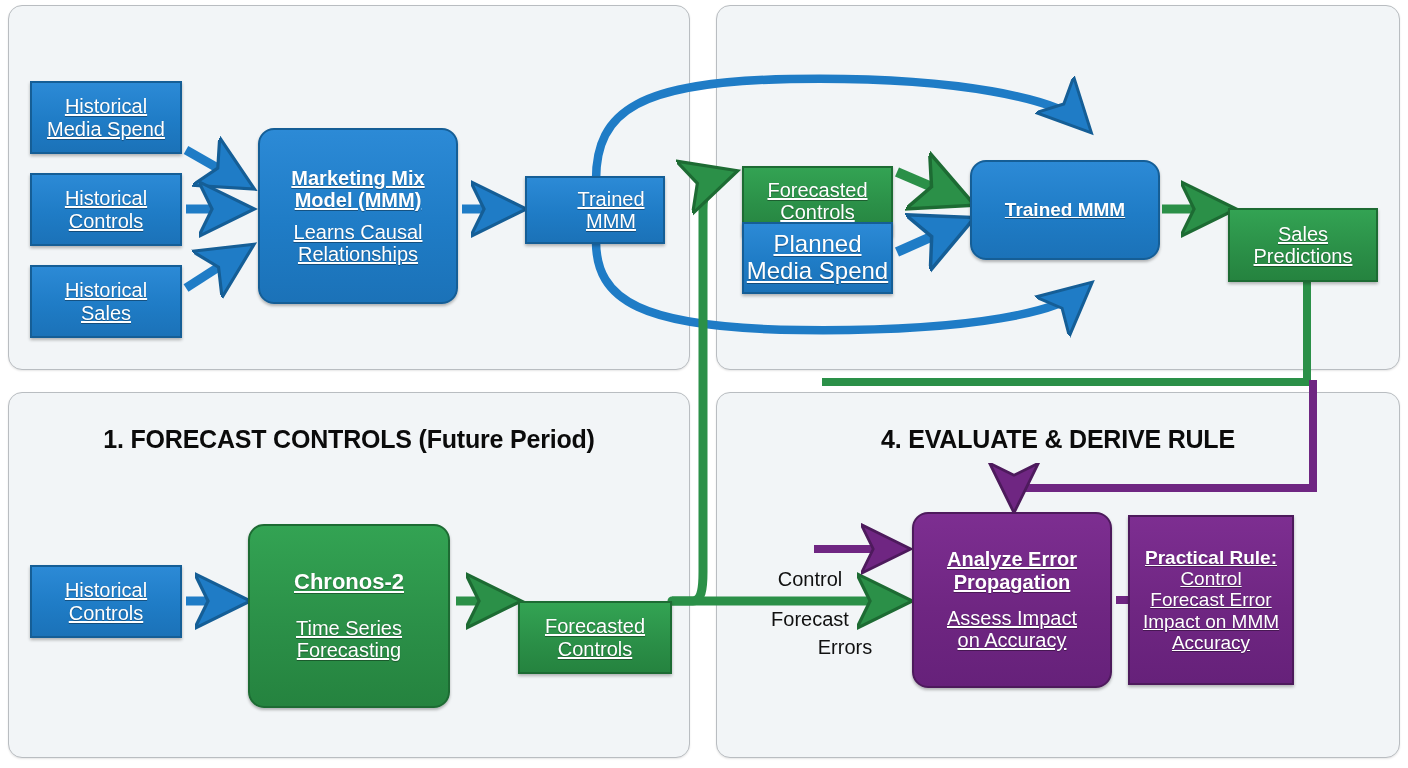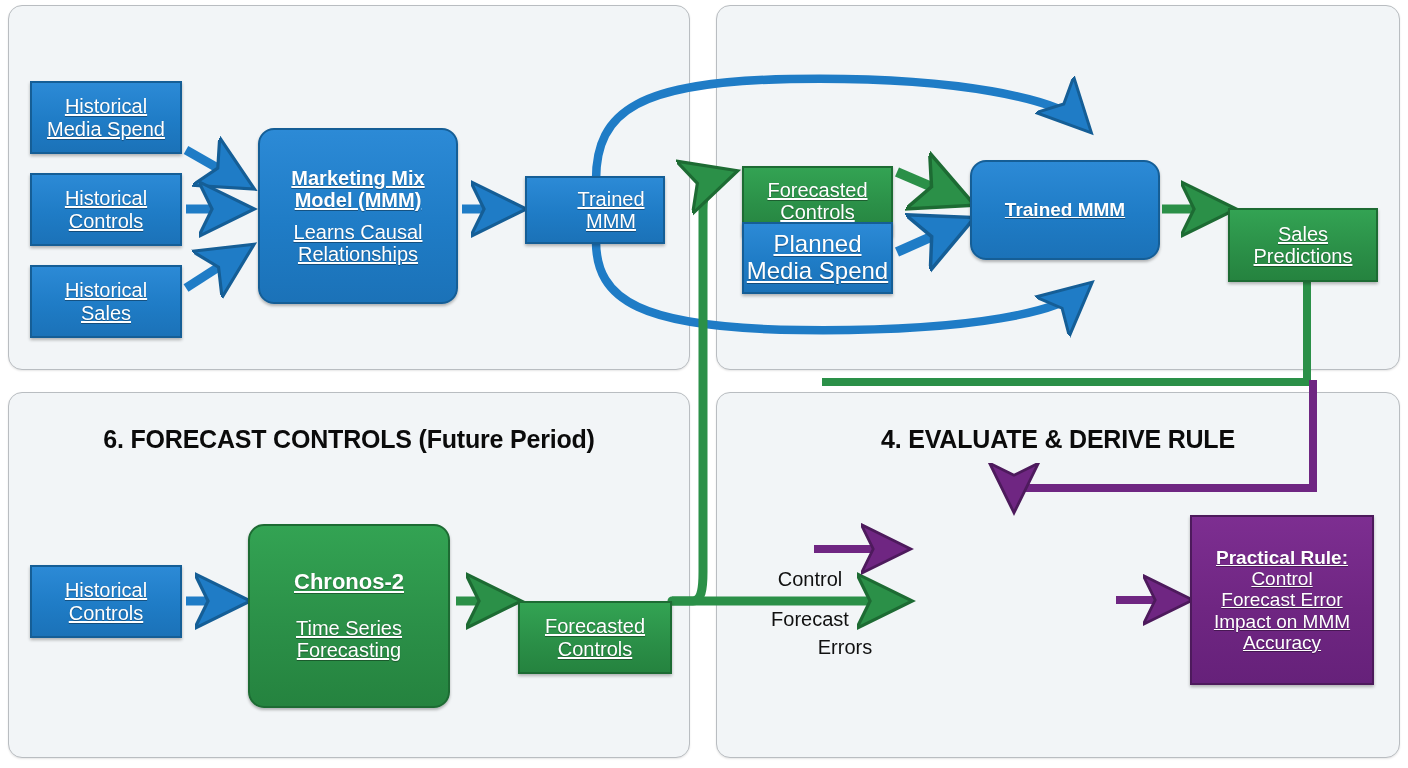--- a/index.html
+++ b/index.html
@@ -82,21 +82,21 @@
 </head>
 <body>
 
 <div id="stage">
 
   <div class="panel" style="left:8px;top:5px;width:682px;height:365px;"></div>
   <div class="panel" style="left:8px;top:392px;width:682px;height:366px;"></div>
   <div class="panel" style="left:716px;top:5px;width:684px;height:365px;"></div>
   <div class="panel" style="left:716px;top:392px;width:684px;height:366px;"></div>
 
-  <div class="panel-title" style="left:8px;top:425px;width:682px;">6. FORECAST CONTROLS (Future Period)</div>
+  <div class="panel-title" style="left:8px;top:425px;width:682px;">1. FORECAST CONTROLS (Future Period)</div>
   <div class="panel-title" style="left:716px;top:425px;width:684px;">4. EVALUATE &amp; DERIVE RULE</div>
 
   <svg class="layer" viewBox="0 0 1408 768">
     <defs>
       <marker id="ahBlue" markerWidth="7" markerHeight="7" refX="4.6" refY="3.5" orient="auto" markerUnits="strokeWidth">
         <path d="M0,0.45 L6.2,3.5 L0,6.55 L1.5,3.5 Z" fill="#1f7cc6" stroke="#155e96" stroke-width="0.35"></path>
       </marker>
       <marker id="ahGreen" markerWidth="7" markerHeight="7" refX="4.6" refY="3.5" orient="auto" markerUnits="strokeWidth">
         <path d="M0,0.45 L6.2,3.5 L0,6.55 L1.5,3.5 Z" fill="#2b9048" stroke="#1d6b33" stroke-width="0.35"></path>
       </marker>
@@ -216,22 +216,29 @@
 
   <div class="node blue rounded" style="left:970px;top:160px;width:190px;height:100px;font-size:19px;">
     <span class="ttl">Trained MMM</span>
   </div>
 
   <div class="node green" style="left:1228px;top:172px;width:150px;height:74px;font-size:20px;">
     <span class="sub">Sales</span>
     <span class="sub">Predictions</span>
   </div>
 
-
-  <div class="node purple" style="left:1190px;top:515px;width:184px;height:170px;font-size:19px;">
+  <div class="node purple rounded" style="left:912px;top:512px;width:200px;height:176px;font-size:20px;">
+    <span class="ttl">Analyze Error</span>
+    <span class="ttl">Propagation</span>
+    <span class="gap" style="height:14px;"></span>
+    <span class="sub">Assess Impact</span>
+    <span class="sub">on Accuracy</span>
+  </div>
+
+  <div class="node purple" style="left:1128px;top:515px;width:166px;height:170px;font-size:19px;">
     <span class="ttl">Practical Rule:</span>
     <span class="sub">Control</span>
     <span class="sub">Forecast Error</span>
     <span class="sub">Impact on MMM</span>
     <span class="sub">Accuracy</span>
   </div>
 
   <div class="freetext" style="left:735px;top:568px;width:150px;">Control</div>
   <div class="freetext" style="left:735px;top:608px;width:150px;">Forecast</div>
   <div class="freetext" style="left:770px;top:636px;width:150px;">Errors</div>

